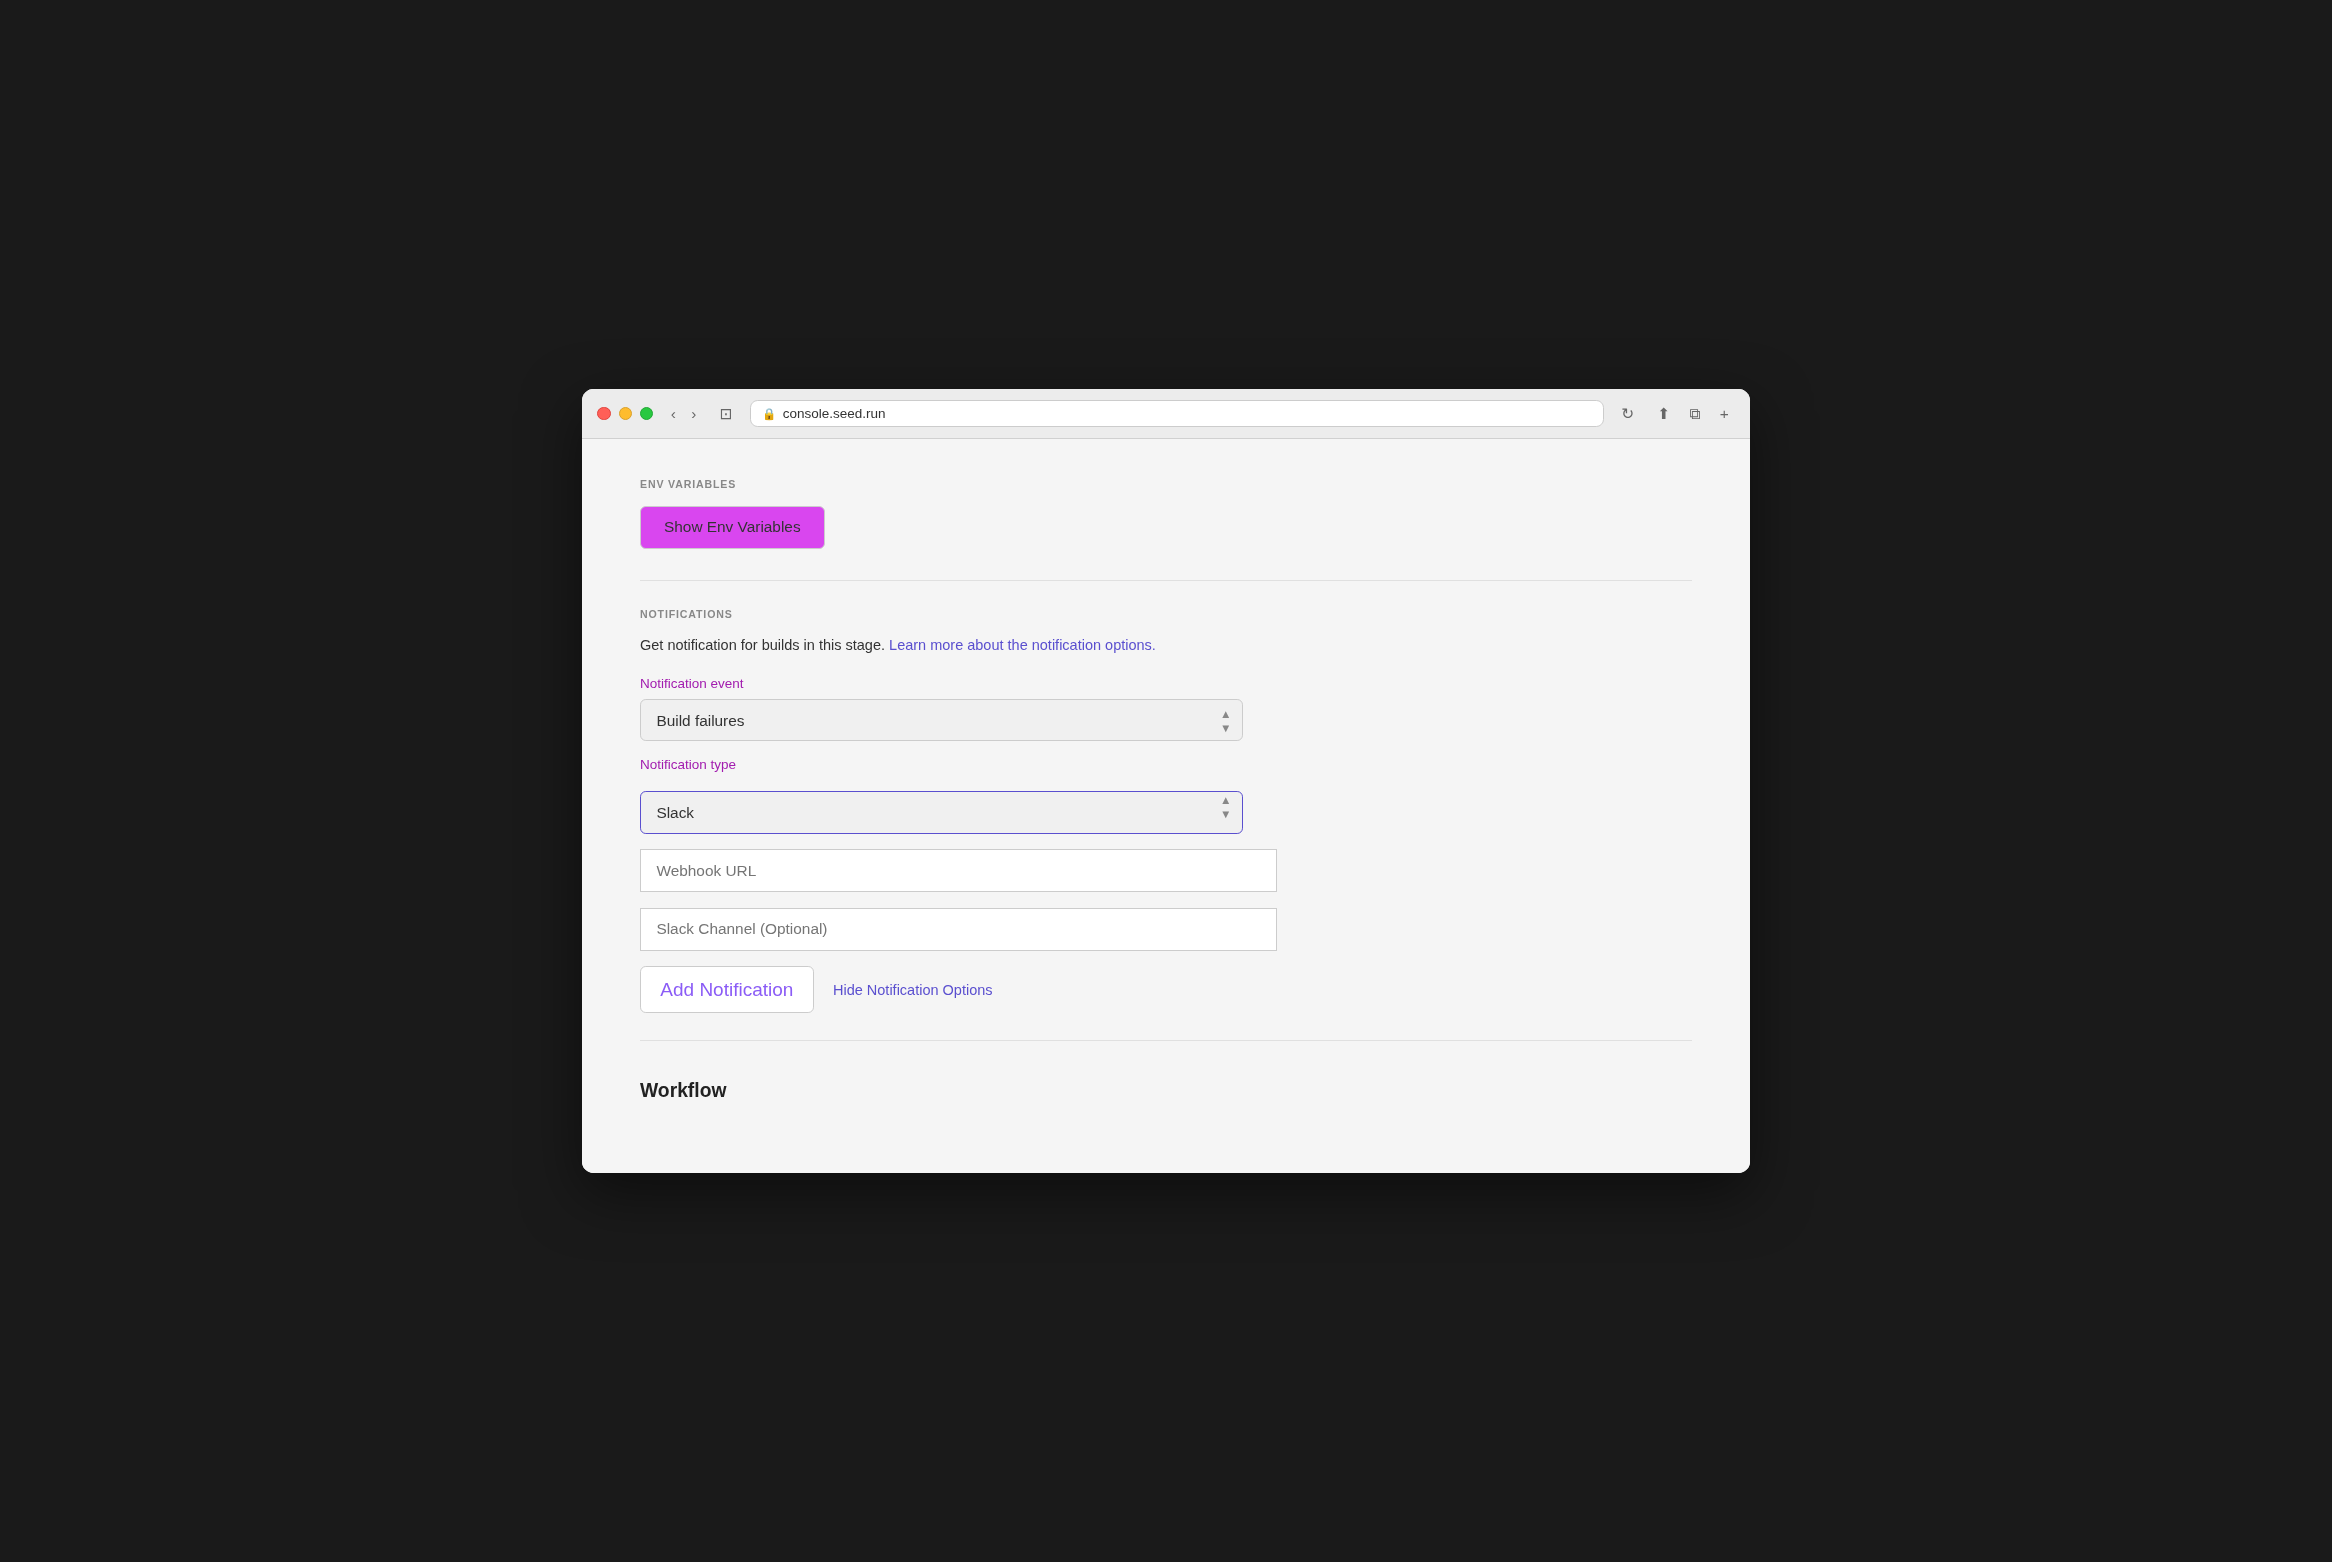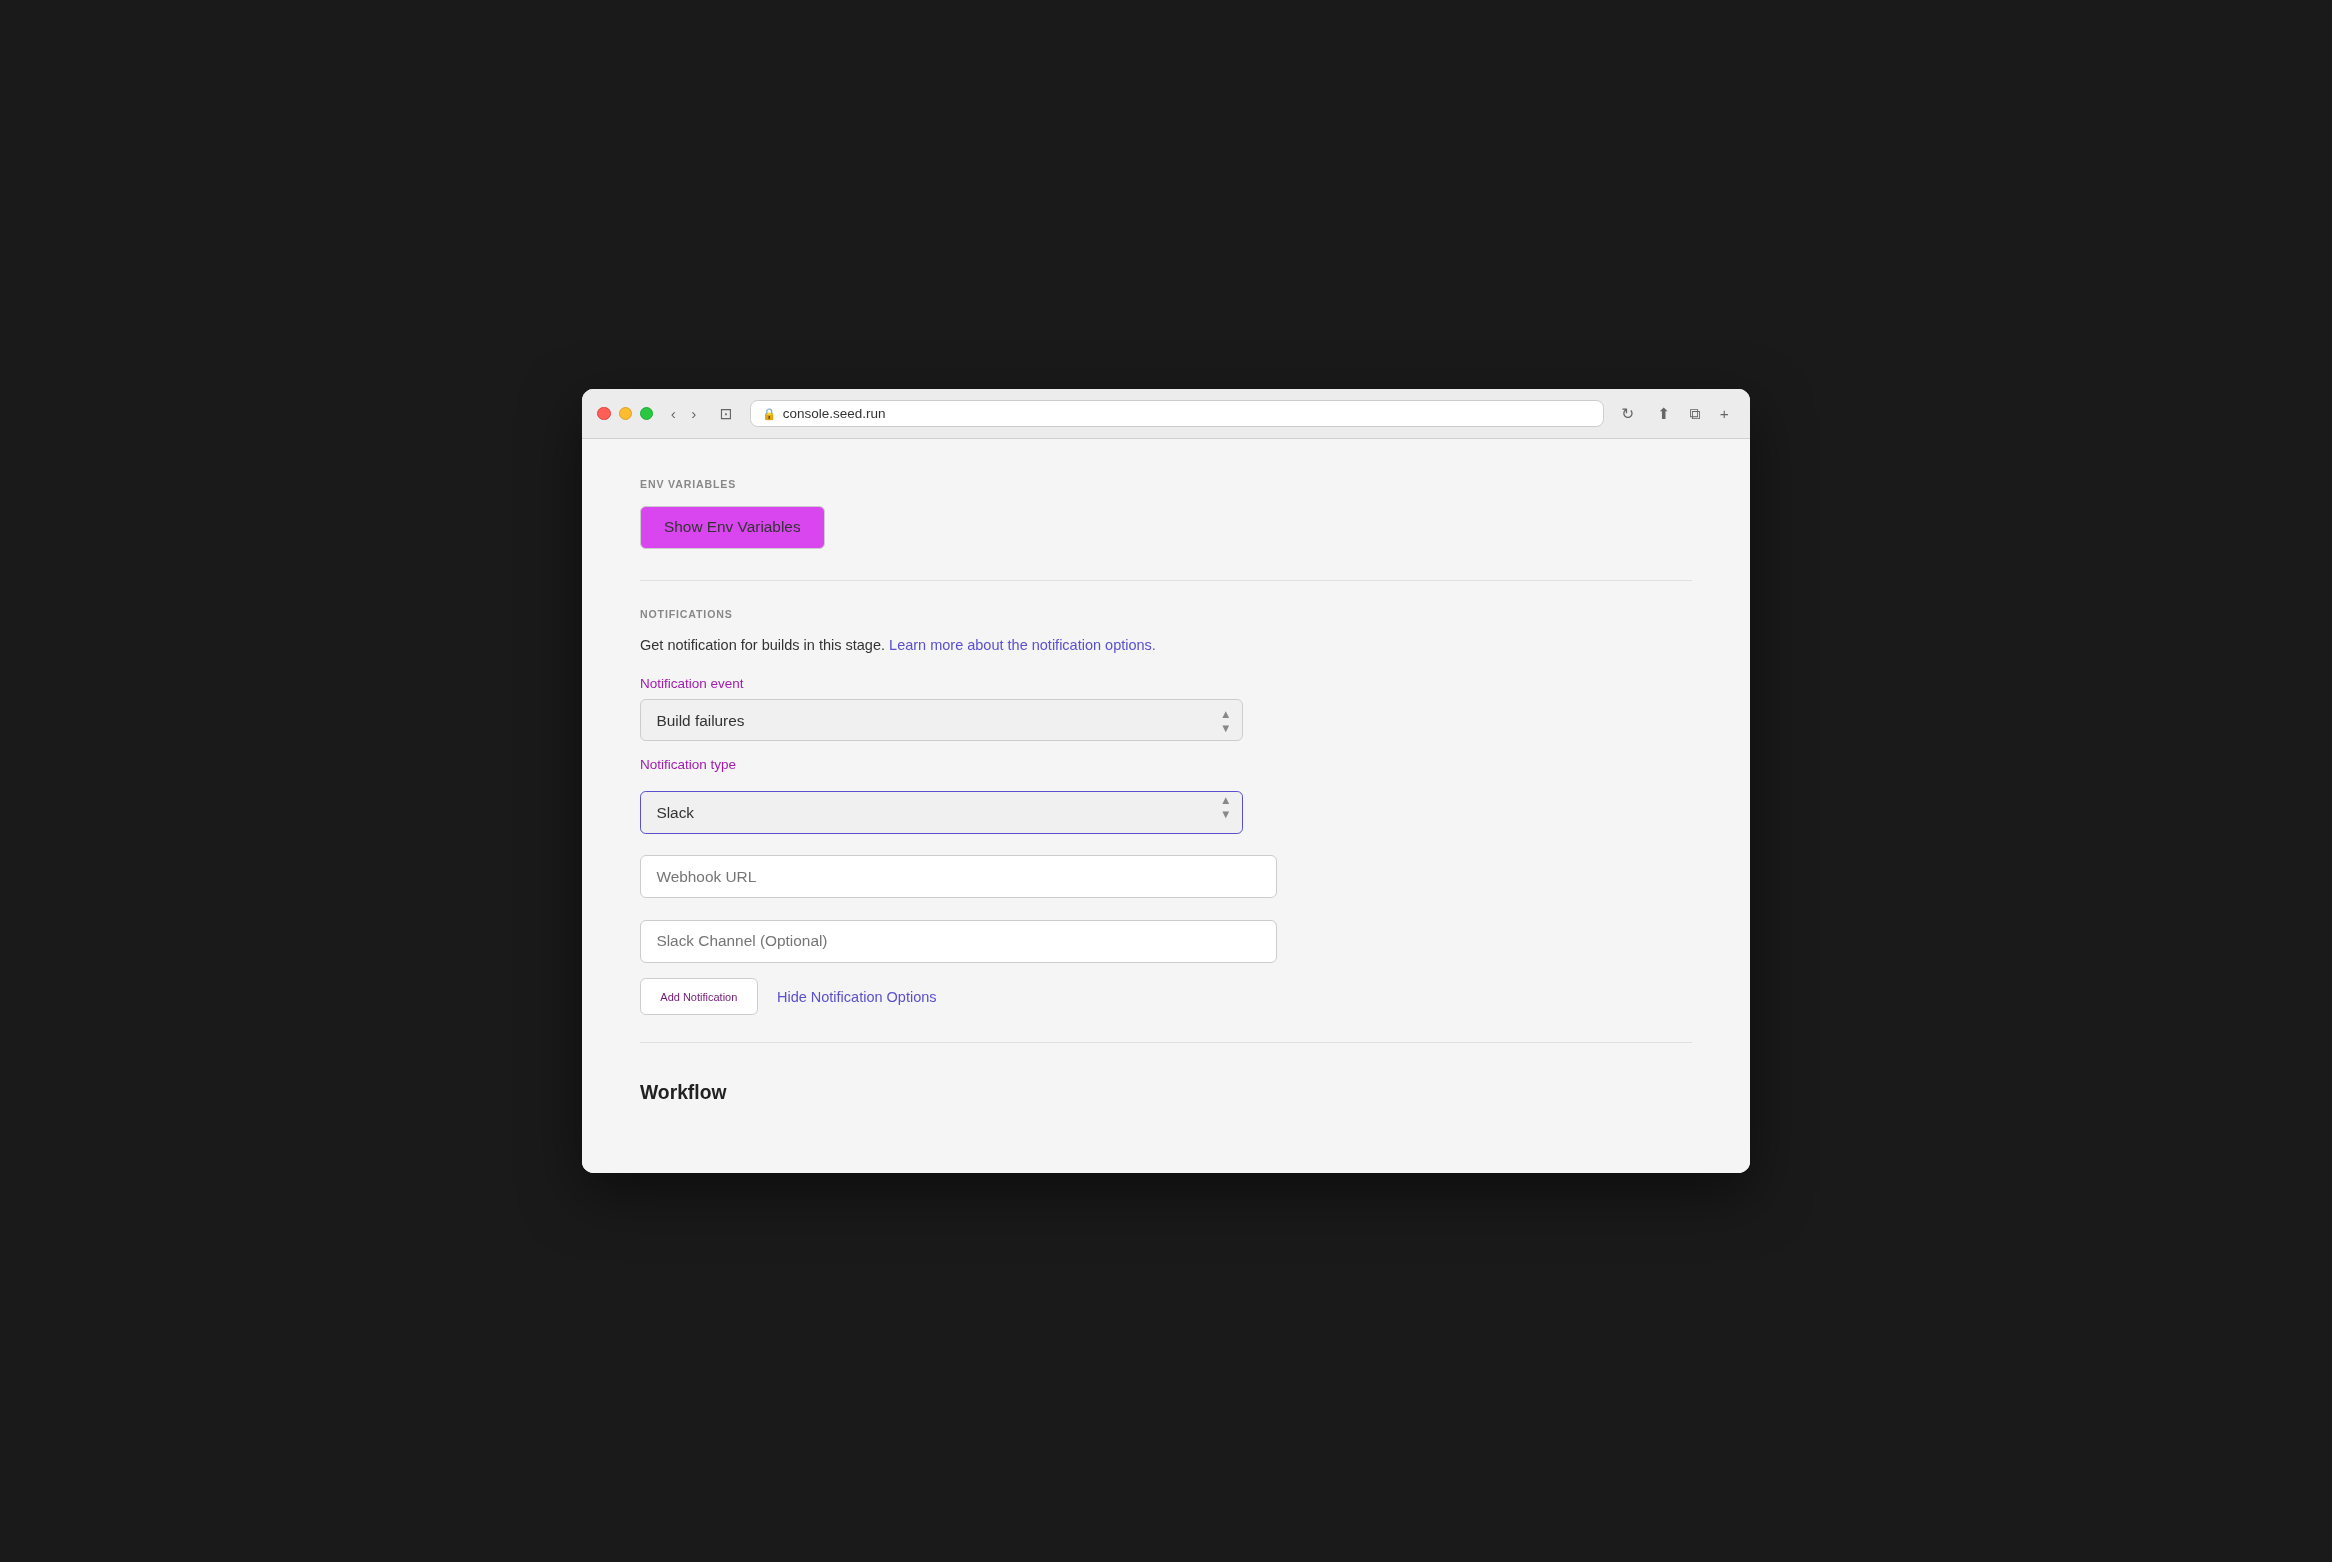--- a/index.html
+++ b/index.html
@@ -207,42 +207,41 @@
       font-size: 11.6px;
       display: flex;
       flex-direction: column;
       gap: 1px;
     }
 
     .form-input {
       width: 637px;
       padding: 11.6px 15.4px;
       border: 1px solid #ccc;
-      border-radius: 6px;
+      border-radius: 0;
       background: white;
       font-size: 15.4px;
       color: #999;
       outline: none;
-      margin-top: 6px;
     }
 
     .form-actions {
       display: flex;
       align-items: center;
       gap: 19.3px;
       margin-top: 7.7px;
     }
 
     .add-notification-btn {
       background: white;
       border: 1px solid #ccc;
       border-radius: 5.8px;
       padding: 11.6px 19.3px;
-      font-size: 11px;
-      color: #701a75;
+      font-size: 19px;
+      color: #8b5cf6;
       cursor: pointer;
       font-weight: 500;
     }
 
     .hide-options-link {
       color: #5a4fcf;
       text-decoration: none;
       font-size: 14.5px;
       cursor: pointer;
     }

